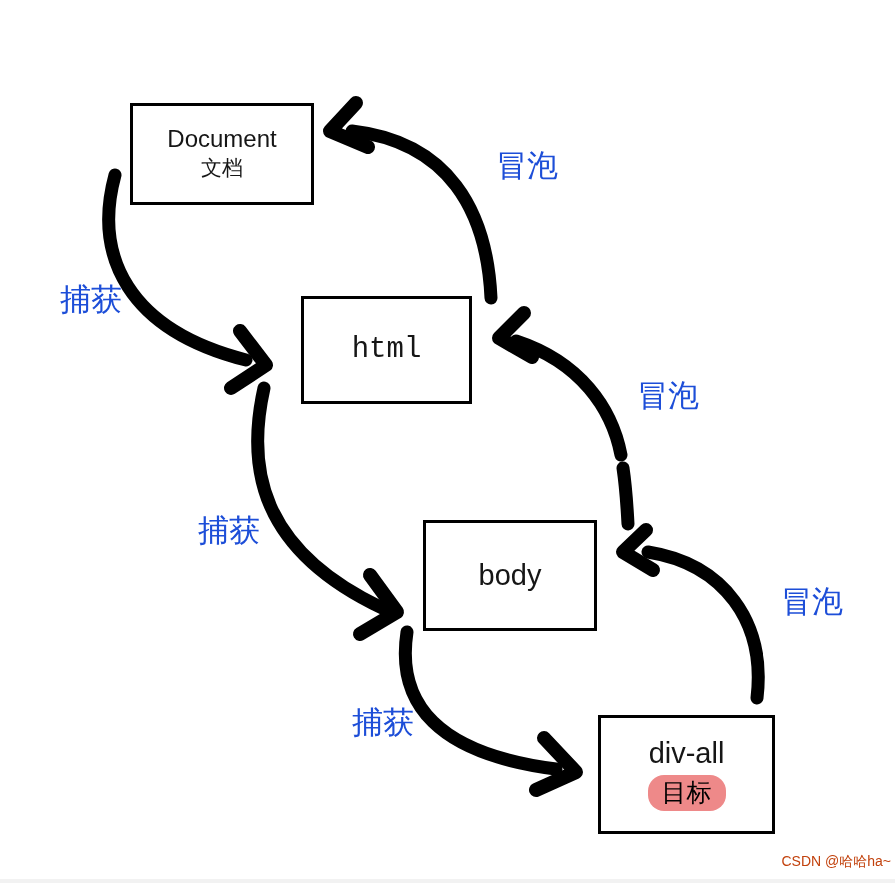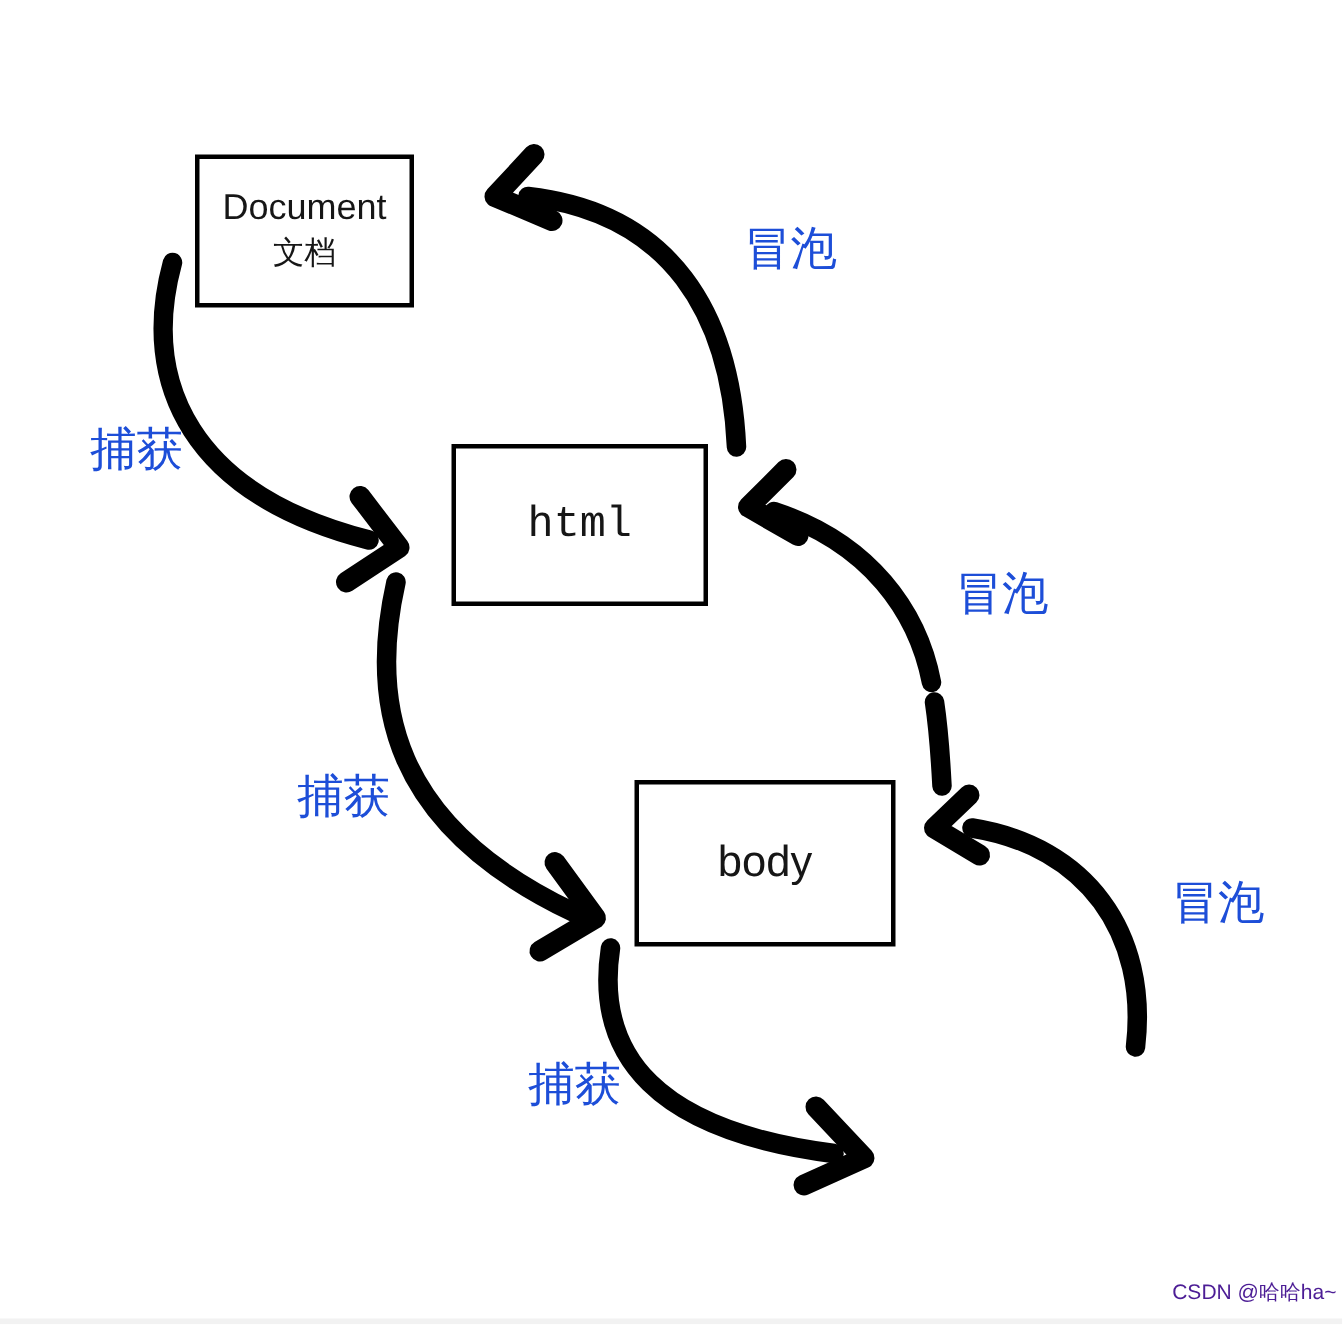--- a/index.html
+++ b/index.html
@@ -10,41 +10,41 @@
   }
   .arrows { position:absolute; left:0; top:0; pointer-events:none; }
   .node {
     position:absolute; background:#ffffff; border:3px solid #000;
     box-sizing:border-box; display:flex; flex-direction:column;
     align-items:center; justify-content:center; color:#161616;
   }
   .node .title { font-size:29px; line-height:1.1; }
   .node-document .title { font-size:24px; }
   .node-document .subtitle { font-size:21px; margin-top:1px; }
-  .node-document { left:130px; top:103px; width:146px; height:102px; }
+  .node-document { left:130px; top:103px; width:184px; height:102px; }
   .node-html     { left:301px; top:296px; width:171px; height:108px;font-family:Liberation Mono, monospace; }
   .node-body     { left:423px; top:520px; width:174px; height:111px; }
   .node-divall   { left:598px; top:715px; width:177px; height:119px; }
   .badge {
     background:#ee8989; border-radius:16px; padding:1px 14px 2px 14px;
     font-size:25px; margin-top:6px; color:#000;
   }
   .lbl {
     position:absolute; color:#1d4ed8; font-size:31px; line-height:1;
     white-space:nowrap;
   }
   .lbl-bubble-1  { left:496px; top:150px; }
   .lbl-capture-1 { left:60px;  top:284px; }
   .lbl-bubble-2  { left:637px; top:380px; }
   .lbl-capture-2 { left:198px; top:515px; }
   .lbl-bubble-3  { left:781px; top:586px; }
   .lbl-capture-3 { left:352px; top:707px; }
   .watermark {
     position:absolute; right:4px; top:853px;
-    color:#4c1d95; font-size:14px;
+    color:#c2410c; font-size:14px;
   }
   .page-edge {
     position:absolute; left:0; bottom:0; width:100%; height:4px;
     background:#f2f2f2;
   }
 </style>
 </head>
 <body>
 
 <div class="canvas">
@@ -85,20 +85,24 @@
   </div>
 
   <div class="node node-html">
     <div class="title">html</div>
   </div>
 
   <div class="node node-body">
     <div class="title">body</div>
   </div>
 
+  <div class="node node-divall">
+    <div class="title">div-all</div>
+    <div class="badge">目标</div>
+  </div>
 
   <span class="lbl lbl-bubble-1">冒泡</span>
   <span class="lbl lbl-capture-1">捕获</span>
   <span class="lbl lbl-bubble-2">冒泡</span>
   <span class="lbl lbl-capture-2">捕获</span>
   <span class="lbl lbl-bubble-3">冒泡</span>
   <span class="lbl lbl-capture-3">捕获</span>
 
   <div class="watermark">CSDN @哈哈ha~</div>
 

